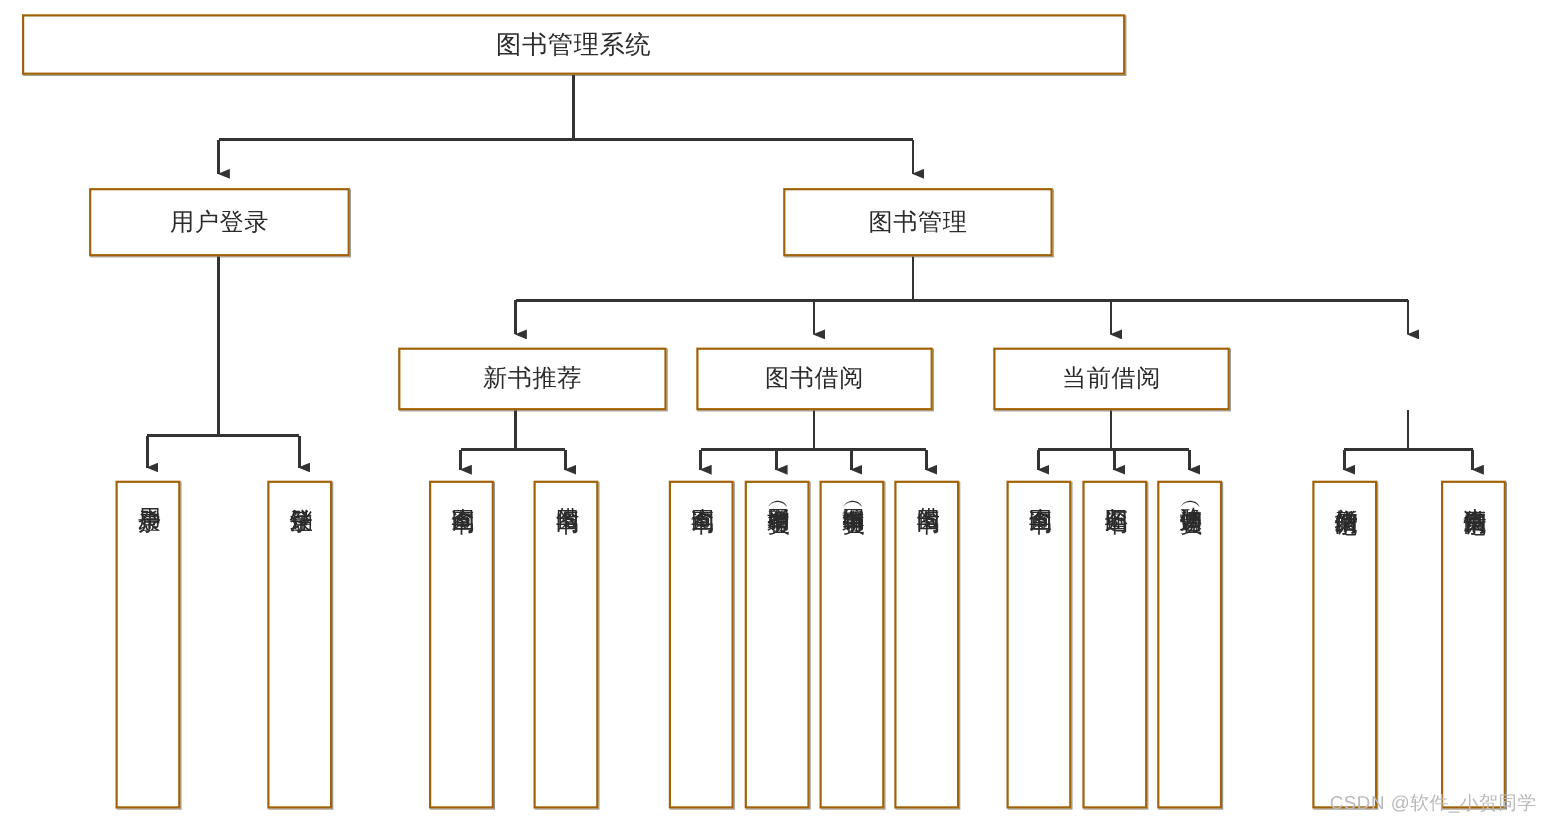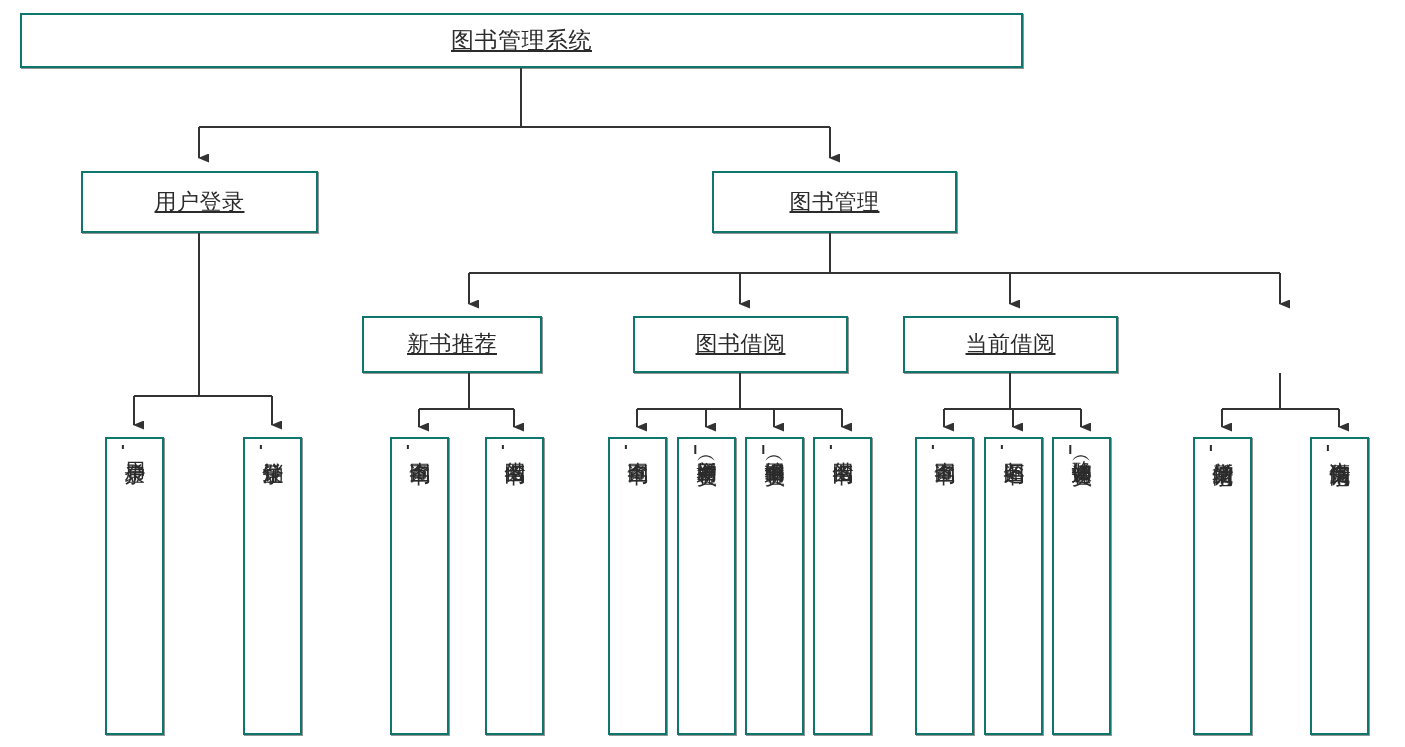--- a/index.html
+++ b/index.html
@@ -23,28 +23,27 @@
     left: 0;
     top: 0;
     width: 1405px;
     height: 747px;
     pointer-events: none;
   }
   .node {
     position: absolute;
     box-sizing: border-box;
     background: #ffffff;
-    border: 2px solid #0f766e;
+    border: 2px solid #a16207;
     box-shadow: 1px 1px 0 0 rgba(60,60,60,0.55);
     display: flex;
     align-items: center;
     justify-content: center;
     color: #2b2b2b;
     z-index: 2;
-    text-decoration: underline;
   }
   .node.horizontal {
     font-size: 22px;
     line-height: 1.1;
     letter-spacing: 0.5px;
     white-space: nowrap;
   }
   .node.root {
     font-size: 23px;
   }
@@ -132,21 +131,21 @@
       <path d="M 1339 409 L 1339 427" marker-end="url(#arrowhead)"></path>
     </g>
   </svg>
 
   <div class="node horizontal root" style="left:20px; top:13px; width:1003px; height:55px;">图书管理系统</div>
 
   <div class="node horizontal" style="left:81px; top:171px; width:237px; height:62px;">用户登录</div>
 
   <div class="node horizontal" style="left:712px; top:171px; width:245px; height:62px;">图书管理</div>
 
-  <div class="node horizontal" style="left:362px; top:316px; width:180px; height:57px;">新书推荐</div>
+  <div class="node horizontal" style="left:362px; top:316px; width:244px; height:57px;">新书推荐</div>
 
   <div class="node horizontal" style="left:633px; top:316px; width:215px; height:57px;">图书借阅</div>
 
   <div class="node horizontal" style="left:903px; top:316px; width:215px; height:57px;">当前借阅</div>
 
 
   <div class="node vertical" style="left:105px; top:437px; width:59px; height:298px;">
     <span class="vlabel">用户登录</span>
   </div>
 
@@ -191,14 +190,15 @@
   </div>
 
   <div class="node vertical" style="left:1193px; top:437px; width:59px; height:298px;">
     <span class="vlabel">新增借阅记录</span>
   </div>
 
   <div class="node vertical" style="left:1310px; top:437px; width:59px; height:298px;">
     <span class="vlabel">查询借阅记录</span>
   </div>
 
+  <div id="watermark">CSDN @软件_小贺同学</div>
 
 </div>
 
 </body></html>

